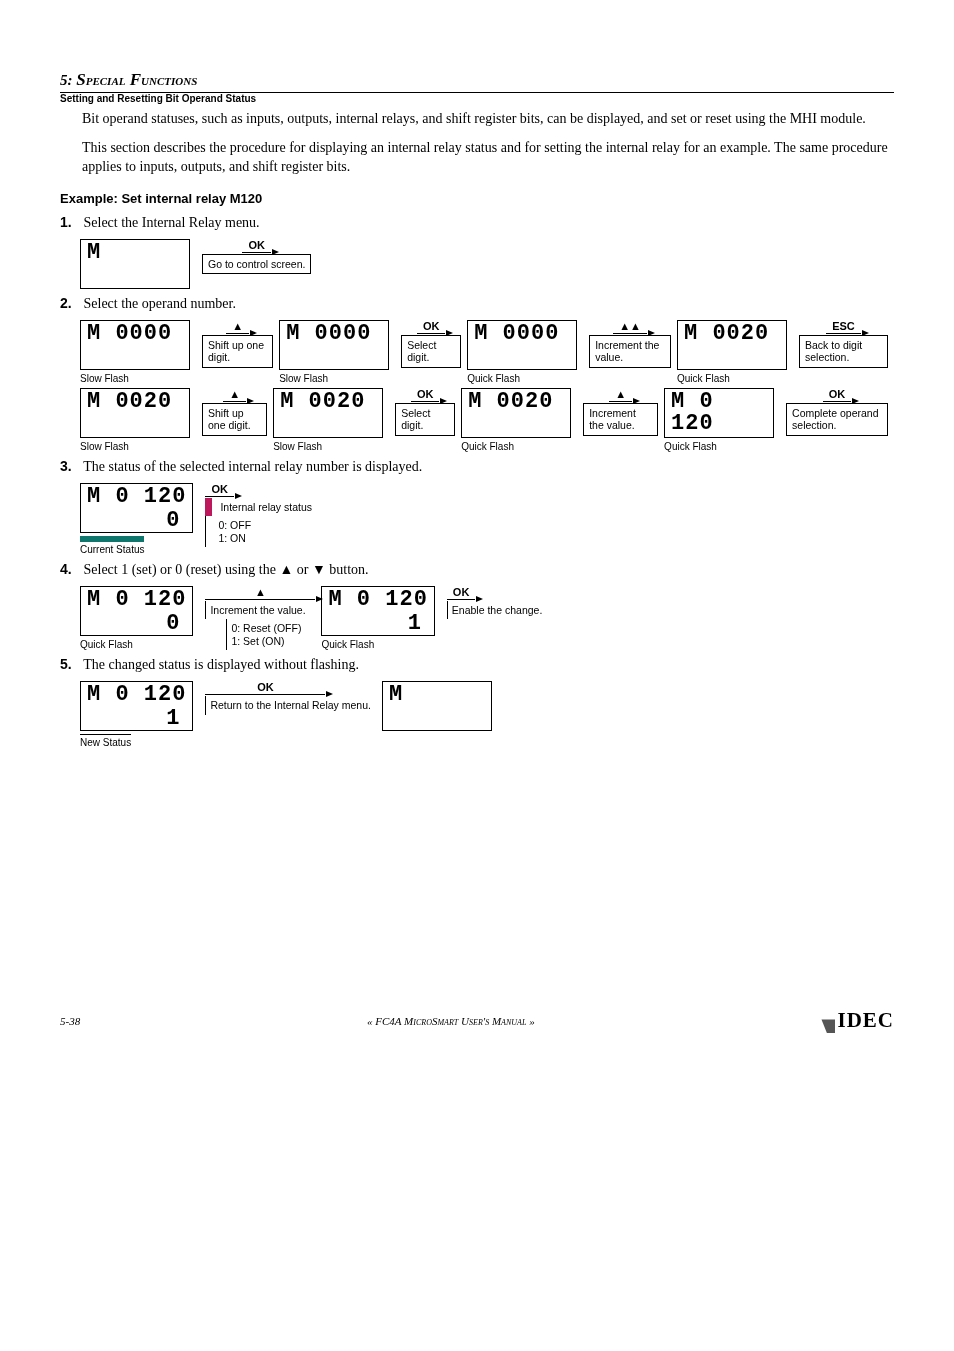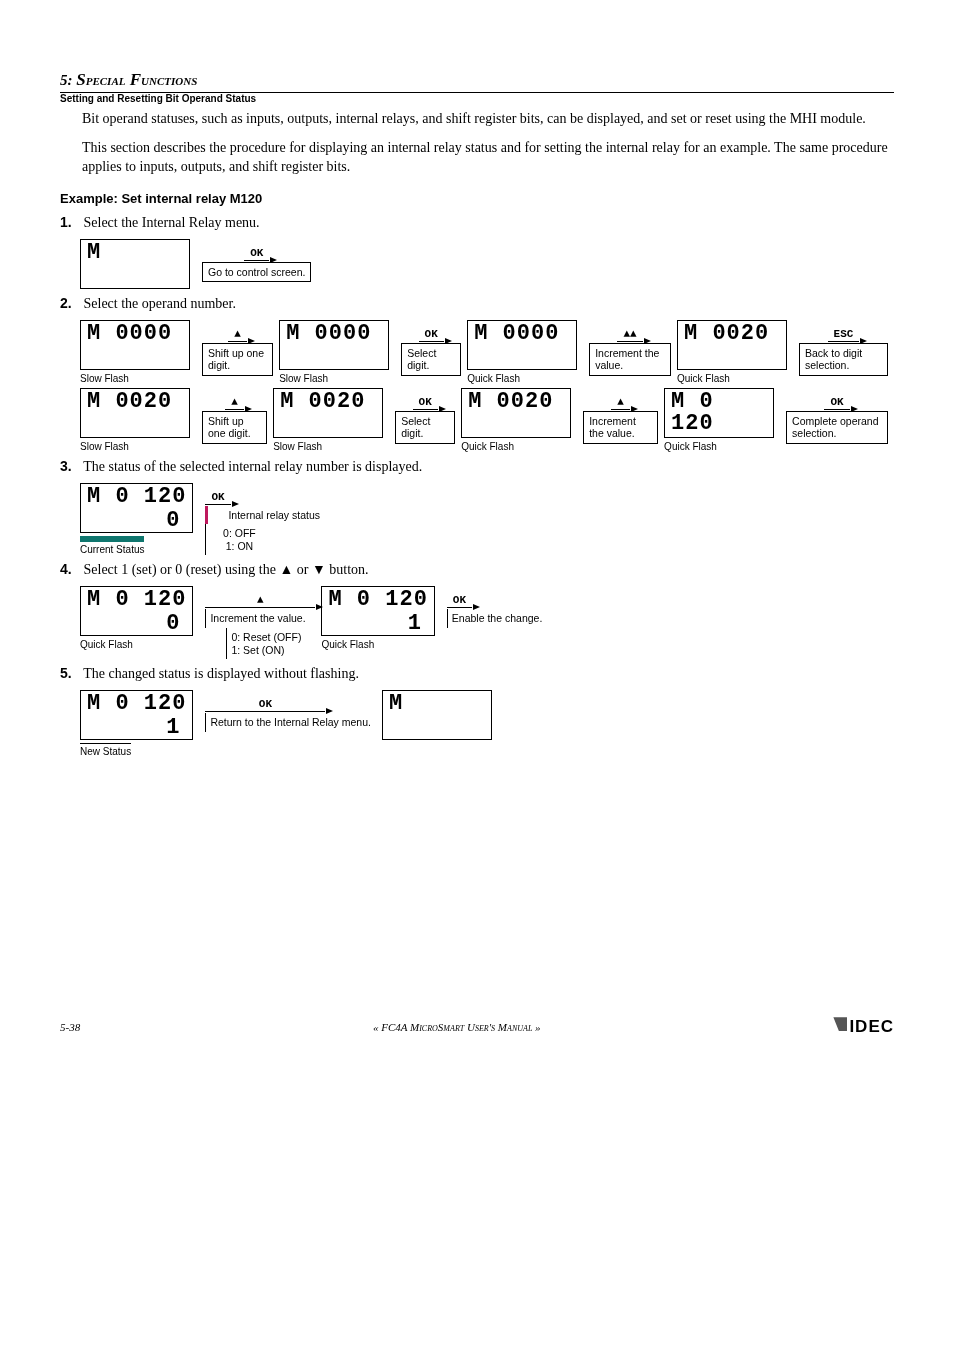--- a/index.html
+++ b/index.html
@@ -87,54 +87,53 @@
     line-height: 1.2;
     min-width: 60px;
   }
   .action-stack {
     display: flex;
     flex-direction: column;
     align-items: center;
     margin: 0 6px;
   }
   .action-key {
-    font-family: Liberation Mono, monospace;
+    font-family: Liberation Sans, sans-serif;
     font-size: 11px;
     font-weight: bold;
     text-align: center;
     border-bottom: 1px solid #000;
     padding: 0 6px 1px 6px;
     margin-bottom: 1px;
     position: relative;
     white-space: nowrap;
-    margin-top: 8px;
   }
   .action-key::after{
     content:"";
     position:absolute;
     right:-8px; bottom:-3px;
     border-left:7px solid #000;
     border-top:3px solid transparent;
     border-bottom:3px solid transparent;
   }
   .footer {
     display: flex;
     justify-content: space-between;
     align-items: center;
     font-size: 11px;
     margin-top: 260px;
   }
   .footer .page { font-style: italic; }
   .footer .manual { font-style: italic; font-variant: small-caps; text-align:center; flex:1;}
   .idec-logo {
-    font-family: Liberation Sans, sans-serif;
-    font-weight: bold;
-    font-size: 17px;
+    font-family: Liberation Serif, serif;
+    font-weight: bold;
+    font-size: 21px;
     letter-spacing: 1px;
-    display:flex; align-items:flex-start;
+    display:flex; align-items:flex-end;
   }
   .idec-sq {
     width:14px; height:14px; background:#555; display:inline-block;
     clip-path: polygon(0 0, 100% 0, 100% 100%, 40% 100%);
     margin-right:2px;
   }
   .tri-up::before { content:"▲"; }
   .tri-down::before { content:"▼"; }
 </style>
 </head>
@@ -267,24 +266,24 @@
 <div class="flow-row">
   <div class="cell">
     <div class="lcd">
       <span class="top-line">M 0 120</span>
       <span class="bot-line">0</span>
     </div>
     <div class="caption" style="border-top:6px solid #0f766e; padding-top:2px;">Current Status</div>
   </div>
   <div class="action-stack" style="align-items:flex-start">
     <div class="action-key">OK</div>
-    <div class="action-box" style="border:none; border-left:3px solid #be185d; padding-left:20px;">
+    <div class="action-box" style="border:none; border-left:7px solid #be185d; padding-left:8px;">
       <span>Internal relay status</span>
     </div>
-    <div class="action-box" style="border:none; border-left:1px solid #000; padding-left:12px; white-space:pre-line;text-align:center;">0: OFF
+    <div class="action-box" style="border:none; border-left:1px solid #000; padding-left:12px; white-space:pre-line;">0: OFF
 1: ON</div>
   </div>
 </div>
 
 <div class="step">
   <span class="num">4.</span>
   <span>Select 1 (set) or 0 (reset) using the </span><span class="tri-up"></span><span> or </span><span class="tri-down"></span><span> button.</span>
 </div>
 <div class="flow-row">
   <div class="cell">

